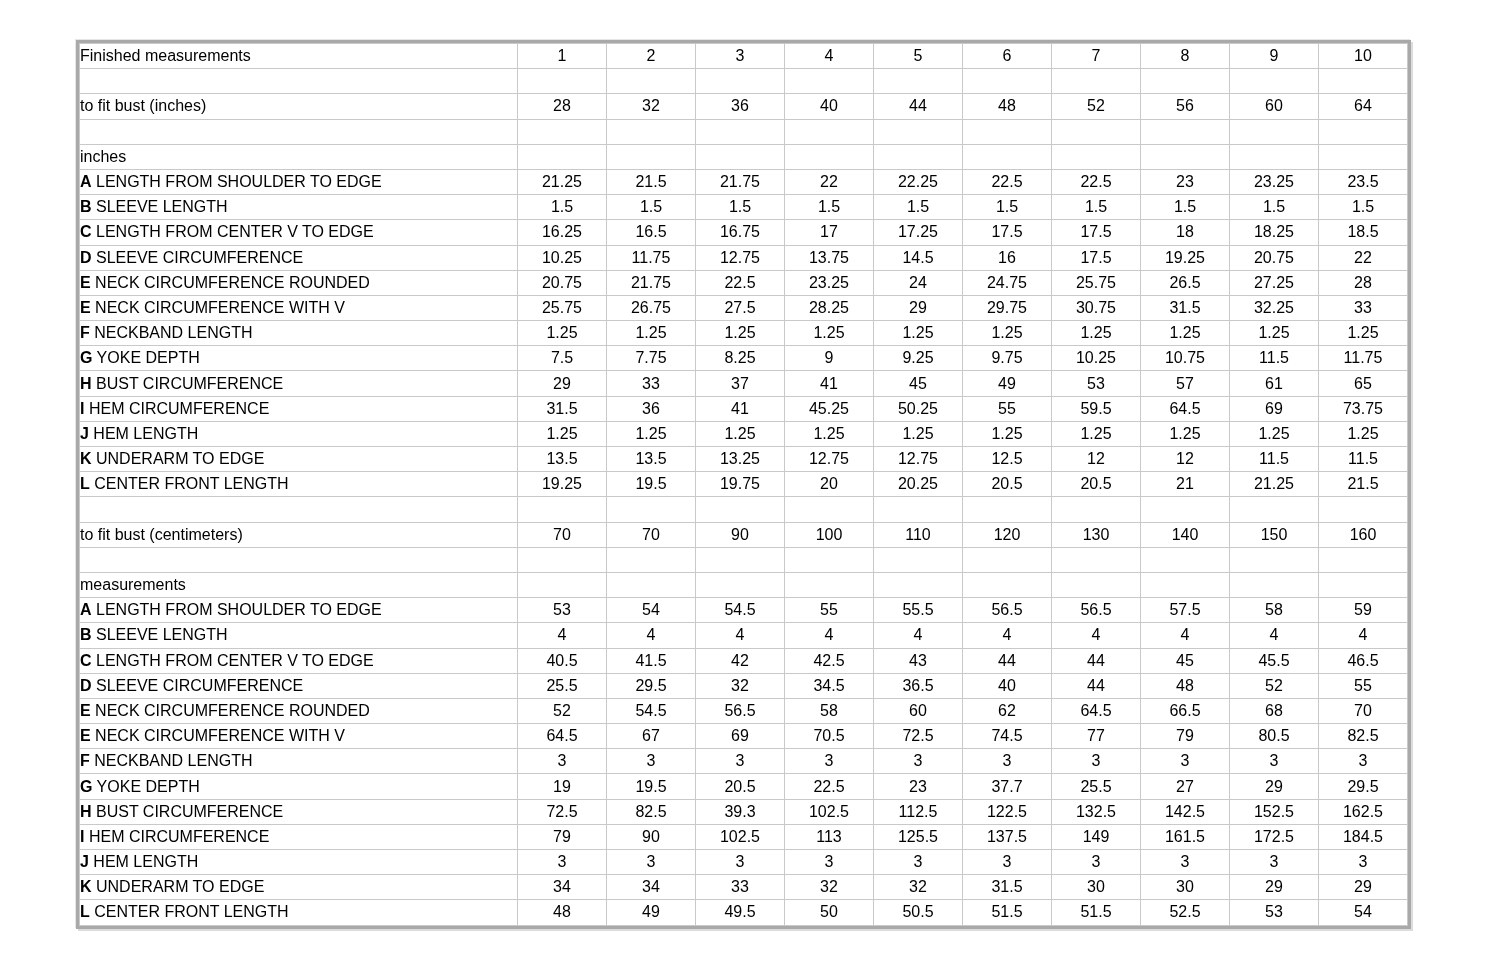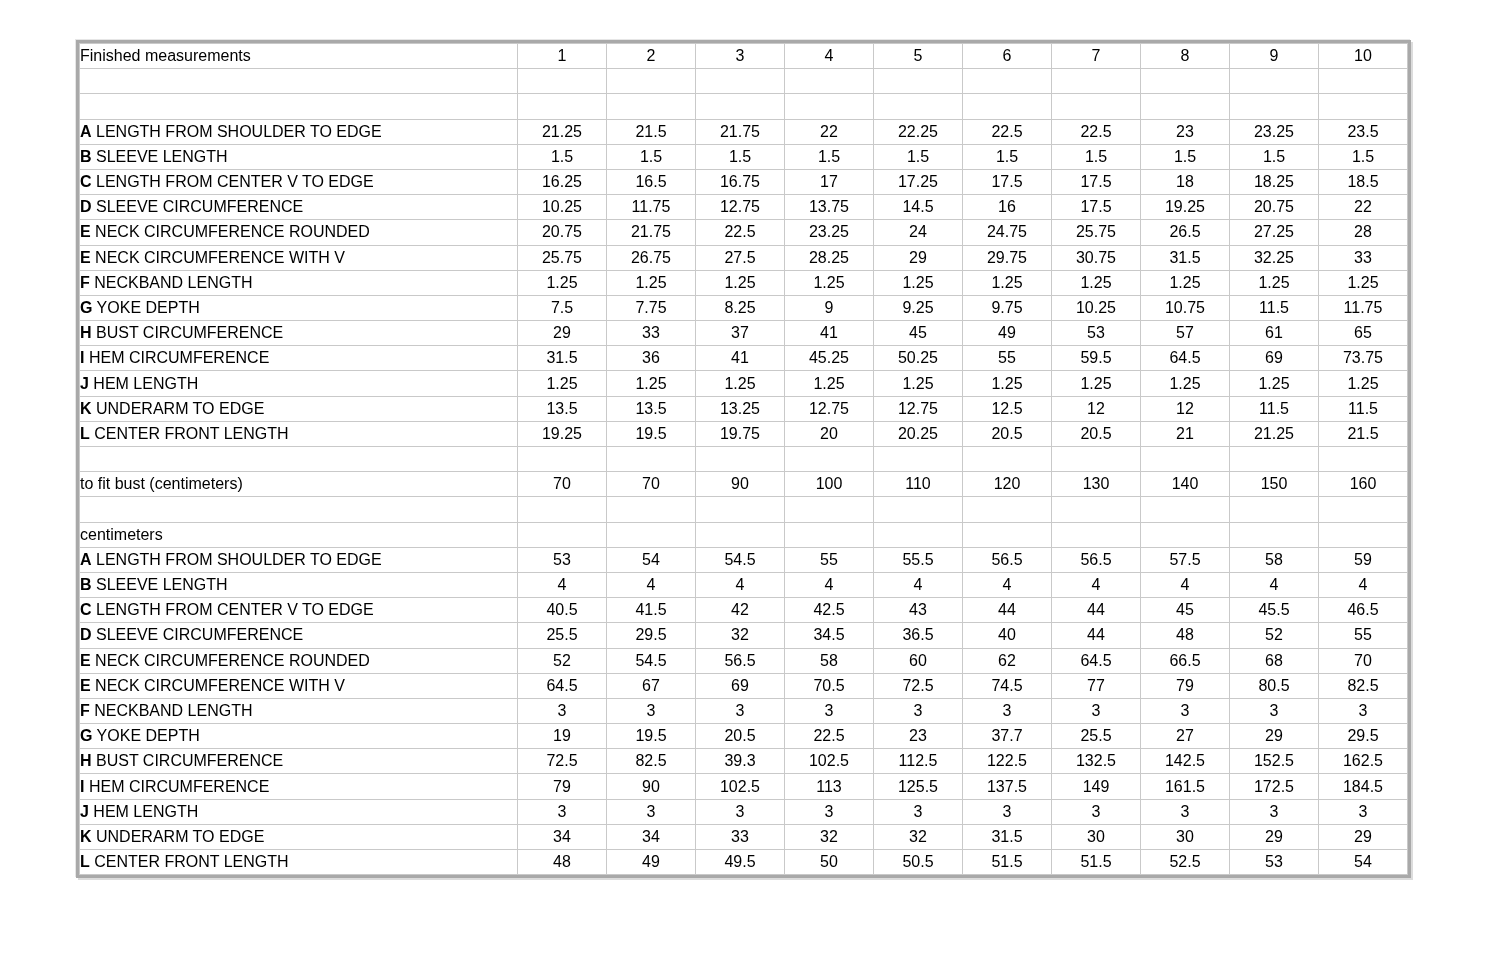--- a/index.html
+++ b/index.html
@@ -90,21 +90,47 @@
             <td class="value-cell"></td>
             <td class="value-cell"></td>
             <td class="value-cell"></td>
             <td class="value-cell"></td>
             <td class="value-cell"></td>
             <td class="value-cell"></td>
             <td class="value-cell"></td>
             <td class="value-cell"></td>
           </tr>
           <tr>
+            <td class="label-cell">to fit bust (inches)</td>
+            <td class="value-cell">28</td>
+            <td class="value-cell">32</td>
+            <td class="value-cell">36</td>
+            <td class="value-cell">40</td>
+            <td class="value-cell">44</td>
+            <td class="value-cell">48</td>
+            <td class="value-cell">52</td>
+            <td class="value-cell">56</td>
+            <td class="value-cell">60</td>
+            <td class="value-cell">64</td>
+          </tr>
+          <tr>
             <td class="label-cell"></td>
+            <td class="value-cell"></td>
+            <td class="value-cell"></td>
+            <td class="value-cell"></td>
+            <td class="value-cell"></td>
+            <td class="value-cell"></td>
+            <td class="value-cell"></td>
+            <td class="value-cell"></td>
+            <td class="value-cell"></td>
+            <td class="value-cell"></td>
+            <td class="value-cell"></td>
+          </tr>
+          <tr>
+            <td class="label-cell">inches</td>
             <td class="value-cell"></td>
             <td class="value-cell"></td>
             <td class="value-cell"></td>
             <td class="value-cell"></td>
             <td class="value-cell"></td>
             <td class="value-cell"></td>
             <td class="value-cell"></td>
             <td class="value-cell"></td>
             <td class="value-cell"></td>
             <td class="value-cell"></td>
@@ -311,21 +337,21 @@
             <td class="value-cell"></td>
             <td class="value-cell"></td>
             <td class="value-cell"></td>
             <td class="value-cell"></td>
             <td class="value-cell"></td>
             <td class="value-cell"></td>
             <td class="value-cell"></td>
             <td class="value-cell"></td>
           </tr>
           <tr>
-            <td class="label-cell">centimeters</td>
+            <td class="label-cell">measurements</td>
             <td class="value-cell"></td>
             <td class="value-cell"></td>
             <td class="value-cell"></td>
             <td class="value-cell"></td>
             <td class="value-cell"></td>
             <td class="value-cell"></td>
             <td class="value-cell"></td>
             <td class="value-cell"></td>
             <td class="value-cell"></td>
             <td class="value-cell"></td>

